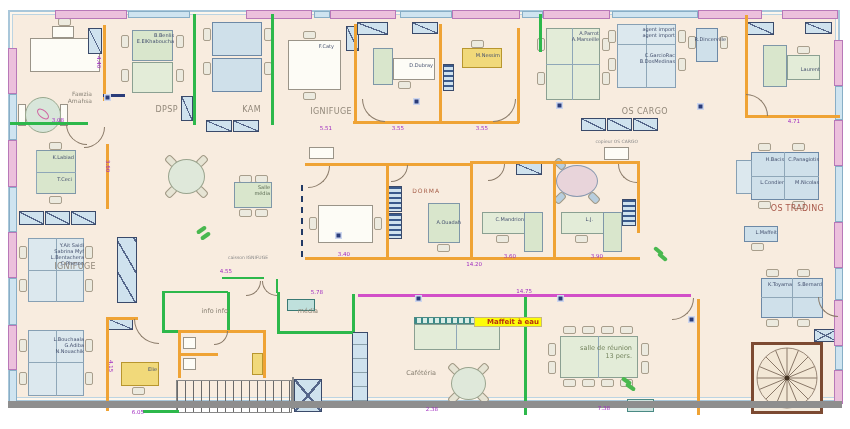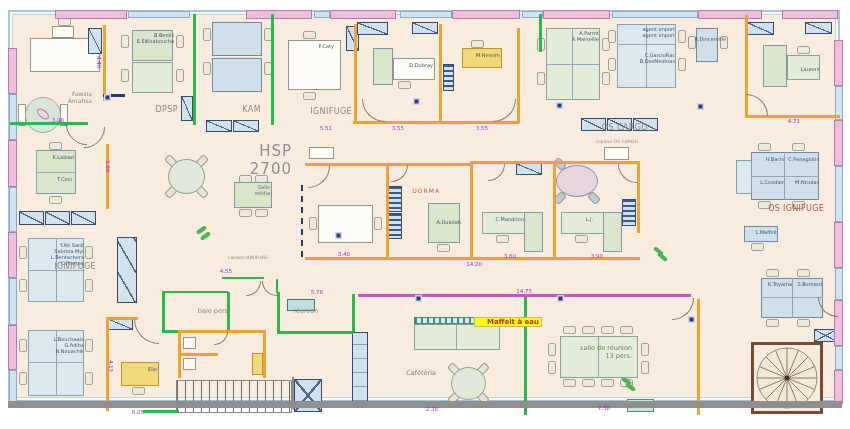--- a/index.html
+++ b/index.html
@@ -318,29 +318,28 @@
     <div class="mk" style="left: 335px; top: 232px; width: 7px; height: 7px;"></div>
     <div class="mk" style="left: 415px; top: 295px; width: 7px; height: 7px;"></div>
     <div class="mk" style="left: 557px; top: 295px; width: 7px; height: 7px;"></div>
     <div class="mk" style="left: 688px; top: 316px; width: 7px; height: 7px;"></div>
     <div class="plant" style="left: 196px; top: 228px; width: 11px; height: 4px; transform: rotate(-35deg);"></div>
     <div class="plant" style="left: 200px; top: 234px; width: 11px; height: 4px; transform: rotate(-35deg);"></div>
     <div class="plant" style="left: 653px; top: 249px; width: 11px; height: 4px; transform: rotate(40deg);"></div>
     <div class="plant" style="left: 657px; top: 255px; width: 11px; height: 4px; transform: rotate(40deg);"></div>
     <div class="plant" style="left: 621px; top: 379px; width: 11px; height: 4px; transform: rotate(35deg);"></div>
     <div class="plant" style="left: 625px; top: 385px; width: 11px; height: 4px; transform: rotate(35deg);"></div>
-    <div class="lbl big" style="left: 216px; top: 142px; width: 76px;">HSP 2700</div>
     <div class="lbl room" style="left: 134px; top: 105px; width: 44px;">DPSP</div>
     <div class="lbl room" style="left: 215px; top: 105px; width: 46px;">KAM</div>
     <div class="lbl room" style="left: 294px; top: 107px; width: 58px;">IGNIFUGE</div>
-    <div class="lbl room" style="left: 586px; top: 107px; width: 62px; margin-top: 16px;">OS CARGO</div>
-    <div class="lbl roomr" style="left: 748px; top: 204px; width: 76px;">OS IGNIFUGE</div>
+    <div class="lbl room" style="left: 606px; top: 107px; width: 62px;">OS CARGO</div>
+    <div class="lbl roomr" style="left: 748px; top: 204px; width: 76px;">OS TRADING</div>
     <div class="lbl room" style="left: 26px; top: 262px; width: 70px;">IGNIFUGE</div>
-    <div class="lbl note7" style="left: 182px; top: 308px; width: 46px;">baie pers</div>
-    <div class="lbl note7" style="left: 278px; top: 308px; width: 40px;">réunion</div>
+    <div class="lbl note7" style="left: 182px; top: 308px; width: 46px;">info info</div>
+    <div class="lbl note7" style="left: 278px; top: 308px; width: 40px;">média</div>
     <div class="lbl note7" style="left: 394px; top: 370px; width: 42px;">Cafétéria</div>
     <div class="lbl reunion" style="left: 566px; top: 345px; width: 66px;">salle de réunion
 13 pers.</div>
     <div class="lbl tiny" style="left: 236px; top: 184px; width: 34px;">Salle
 média</div>
     <div class="lbl dorma" style="left: 404px; top: 187px; width: 36px;">DORMA</div>
     <div class="lbl note" style="left: 592px; top: 139px; width: 46px;">copieur OS CARGO</div>
     <div class="lbl note" style="left: 216px; top: 255px; width: 52px;">caisson IGNIFUGE</div>
     <div class="lbl fontaine" style="left: 474px; top: 317px; width: 62px;">Maffeit à eau</div>
     <div class="lbl deskg" style="left: 36px; top: 90px; width: 56px;">Fawzia

